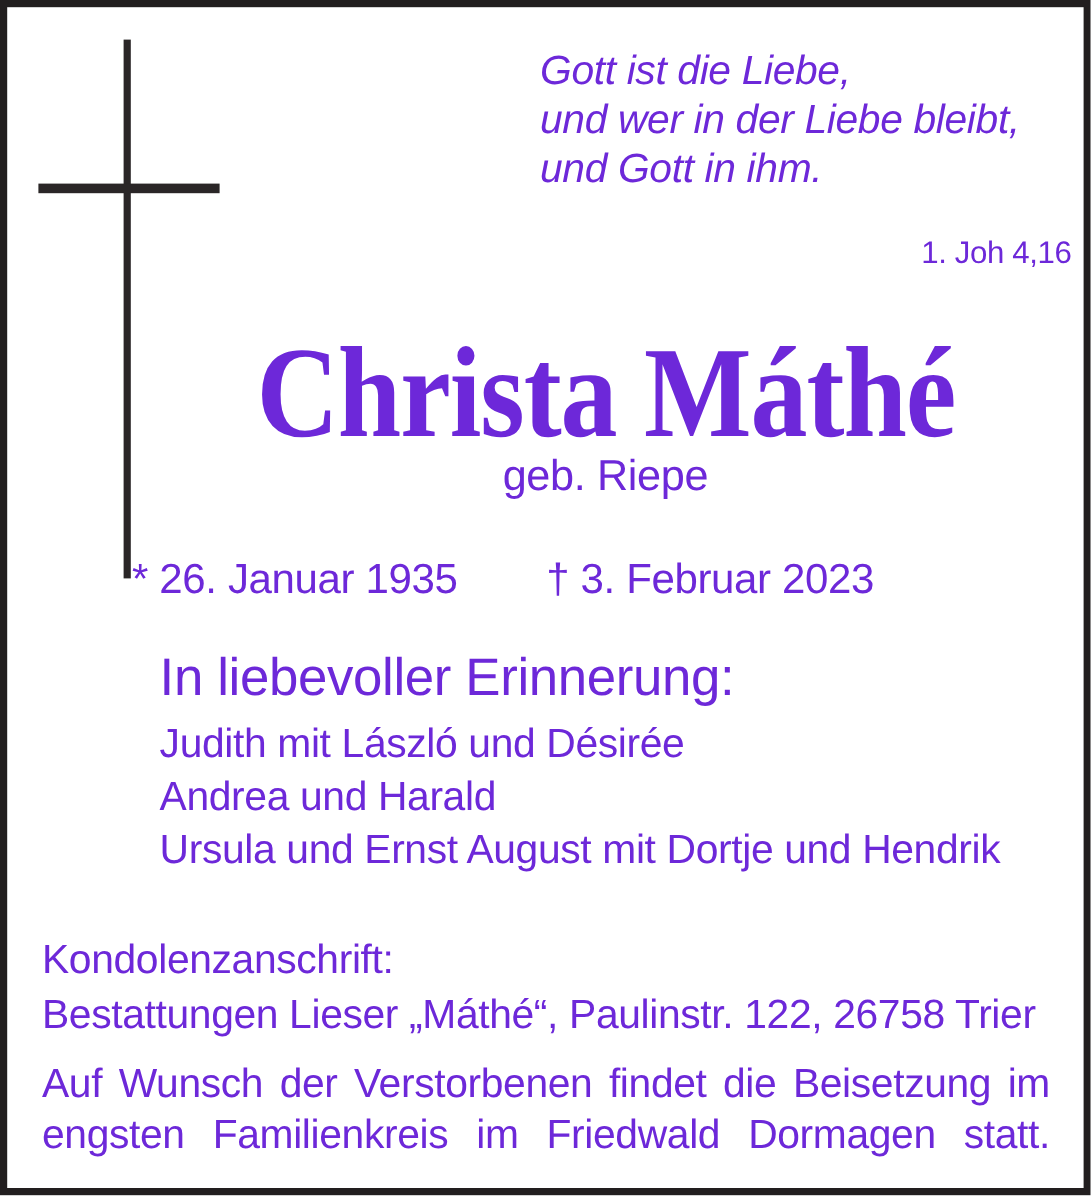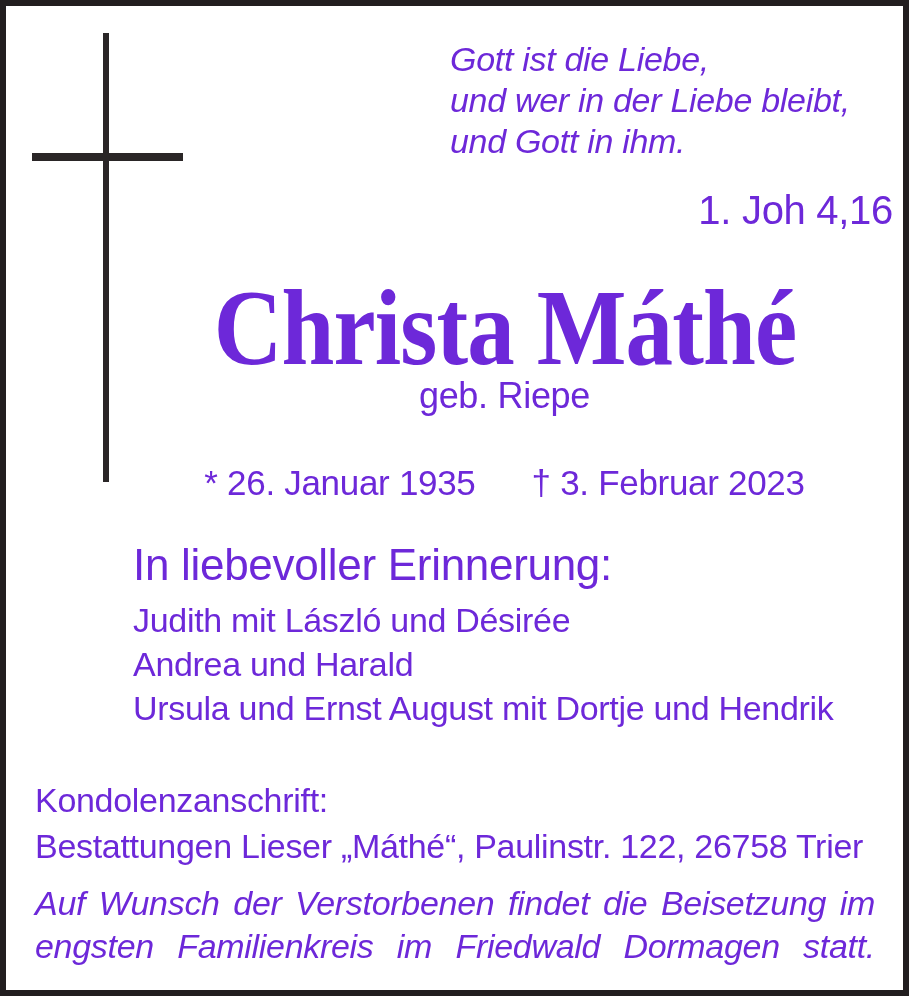--- a/index.html
+++ b/index.html
@@ -50,21 +50,21 @@
     font-size: 34px;
     line-height: 41px;
     font-style: italic;
     letter-spacing: -0.3px;
     white-space: nowrap;
   }
   .verse-ref {
     position: absolute;
     top: 193px;
     right: 16px;
-    font-size: 40px;
+    font-size: 26px;
     line-height: 34px;
     letter-spacing: -0.3px;
     margin-left: 44px;
   }
   
   .center-col {
     position: absolute;
     left: 110px;
     width: 789px;
     text-align: center;
@@ -87,22 +87,21 @@
     top: 375px;
     font-size: 36px;
     line-height: 41px;
     letter-spacing: -0.3px;
   }
   .dates {
     top: 462px;
     font-size: 35px;
     line-height: 41px;
     display: flex;
-    justify-content: center;
-    gap: 56px;
+    gap: 74px;
     letter-spacing: -0.3px;
   }
   
   .intro {
     position: absolute;
     left: 133px;
     top: 543px;
     font-size: 44px;
     line-height: 44px;
     letter-spacing: -0.3px;
@@ -133,21 +132,20 @@
     top: 882px;
     width: 840px;
     font-size: 34px;
     line-height: 43px;
     letter-spacing: -0.3px;
   }
   .funeral .just {
     text-align: justify;
     text-align-last: justify;
     text-justify: inter-word;
-    font-style: italic;
   }
 </style>
 </head>
 <body>
 
 <div class="page">
 
   <div class="frame"></div>
 
   <div>

